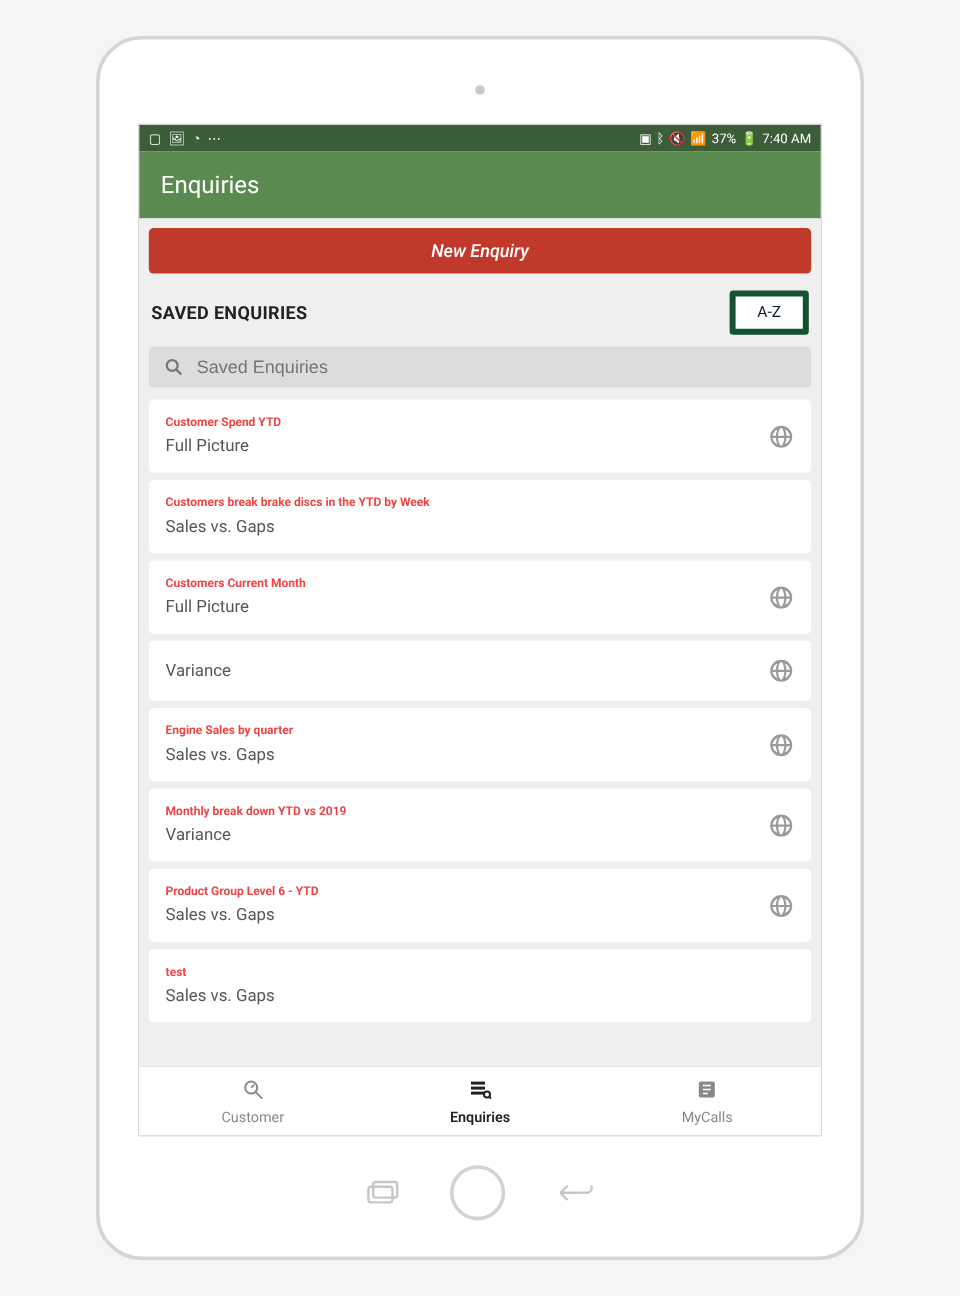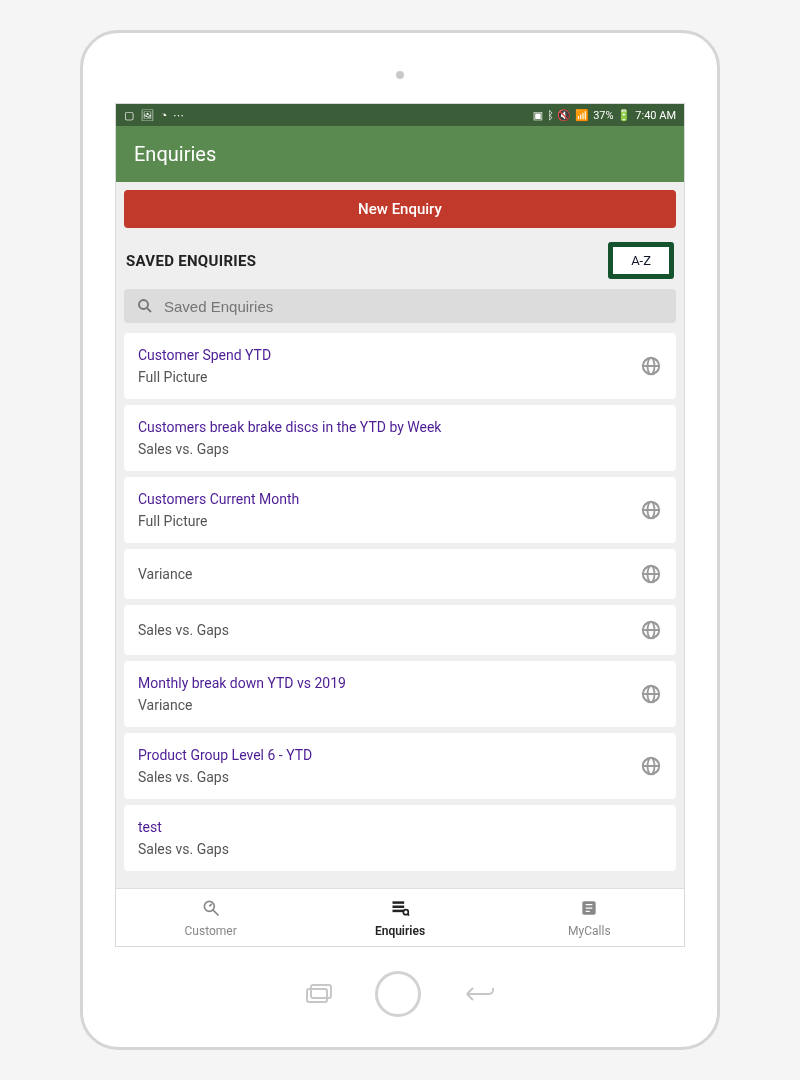--- a/index.html
+++ b/index.html
@@ -75,20 +75,21 @@
   .content { flex:1; overflow-y:auto; background:#efefef; }
   .new-enquiry-btn {
     margin: 8px 8px;
     background: #c1392b;
     color: #fff;
     text-align: center;
     padding: 10px 0;
     border-radius: 4px;
     font-size: 15px;
     font-weight: 500;
+    font-style: italic;
   }
   .section-header {
     display:flex;
     align-items:center;
     justify-content: space-between;
     padding: 6px 10px;
   }
   .section-title {
     font-weight: 700;
     font-size: 15px;
@@ -123,21 +124,21 @@
   .list-item {
     background:#fff;
     margin: 0 8px 6px 8px;
     border-radius:4px;
     padding:14px 14px;
     display:flex;
     align-items:center;
     justify-content:space-between;
   }
   .item-text { flex:1; }
-  .item-title { font-weight:400; font-size:14px; color:#4c1d95; margin-bottom:6px; }
+  .item-title { font-weight:700; font-size:10px; color:#ef4444; margin-bottom:6px; }
   .item-sub { font-size:14px; color:#555; }
   .globe-icon { width:22px; height:22px; color:#9a9a9a; flex-shrink:0; }
   .bottom-nav {
     height: 58px;
     background:#fff;
     border-top:1px solid #e0e0e0;
     display:flex;
   }
   .nav-item {
     flex:1;
@@ -226,20 +227,21 @@
           <div class="list-item">
             <div class="item-text">
               <div class="item-sub">Variance</div>
             </div>
             <svg class="globe-icon" viewBox="0 0 24 24" fill="currentColor">
               <path d="M12 2a10 10 0 100 20 10 10 0 000-20zm7.9 9h-3.1a16 16 0 00-1.3-5.6A8 8 0 0119.9 11zM12 4c1 0 2.4 2.5 2.8 7H9.2C9.6 6.5 11 4 12 4zM8.5 5.4A16 16 0 007.2 11H4.1a8 8 0 014.4-5.6zM4.1 13h3.1a16 16 0 001.3 5.6A8 8 0 014.1 13zM12 20c-1 0-2.4-2.5-2.8-7h5.6c-.4 4.5-1.8 7-2.8 7zm3.5-1.4a16 16 0 001.3-5.6h3.1a8 8 0 01-4.4 5.6z"></path>
             </svg>
           </div>
           <div class="list-item">
             <div class="item-text">
+              <div class="item-title">Engine Sales by quarter</div>
               <div class="item-sub">Sales vs. Gaps</div>
             </div>
             <svg class="globe-icon" viewBox="0 0 24 24" fill="currentColor">
               <path d="M12 2a10 10 0 100 20 10 10 0 000-20zm7.9 9h-3.1a16 16 0 00-1.3-5.6A8 8 0 0119.9 11zM12 4c1 0 2.4 2.5 2.8 7H9.2C9.6 6.5 11 4 12 4zM8.5 5.4A16 16 0 007.2 11H4.1a8 8 0 014.4-5.6zM4.1 13h3.1a16 16 0 001.3 5.6A8 8 0 014.1 13zM12 20c-1 0-2.4-2.5-2.8-7h5.6c-.4 4.5-1.8 7-2.8 7zm3.5-1.4a16 16 0 001.3-5.6h3.1a8 8 0 01-4.4 5.6z"></path>
             </svg>
           </div>
           <div class="list-item">
             <div class="item-text">
               <div class="item-title">Monthly break down YTD vs 2019</div>
               <div class="item-sub">Variance</div>

